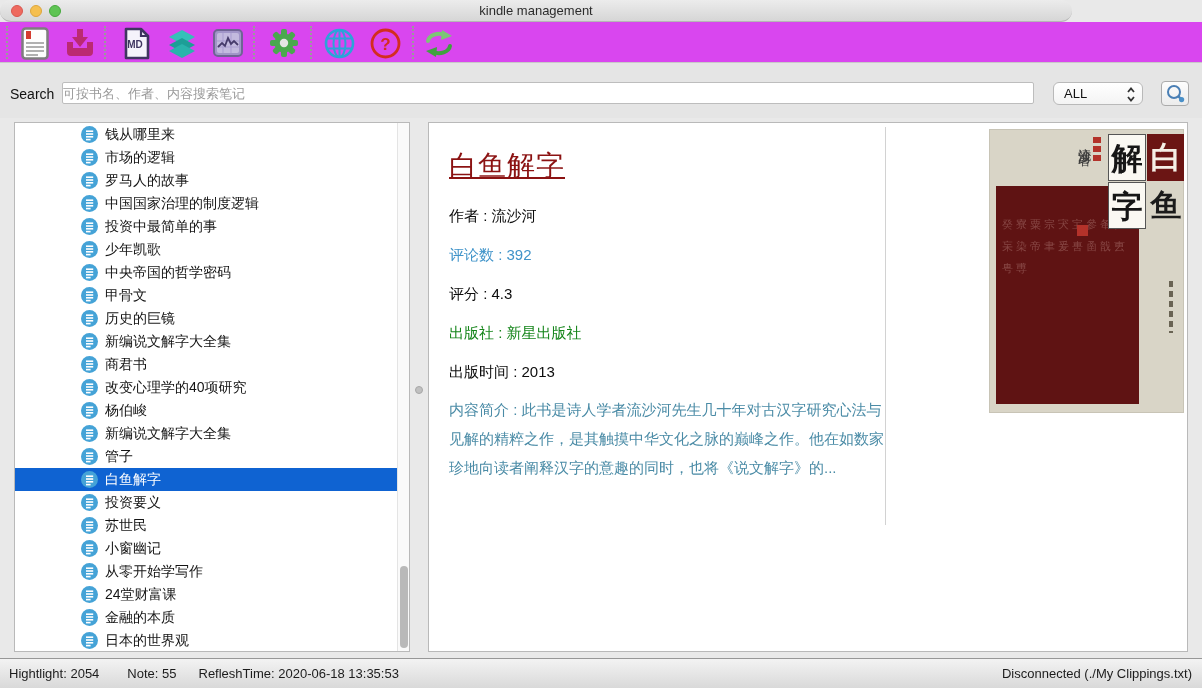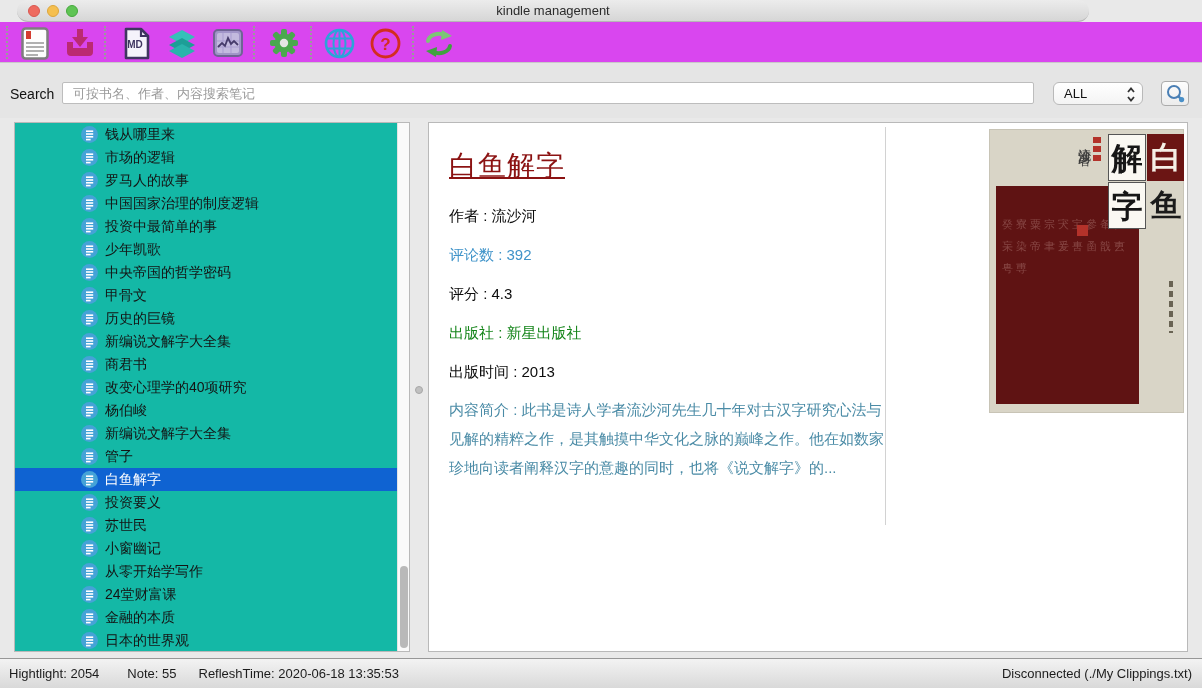--- a/index.html
+++ b/index.html
@@ -4,21 +4,21 @@
 <style>
   * { margin:0; padding:0; box-sizing:border-box; }
   html,body { width:1202px; height:688px; }
   body {
     font-family:"Liberation Sans","DejaVu Sans",sans-serif;
     background:#e9e9e9; position:relative; overflow:hidden;
     -webkit-font-smoothing:antialiased;
   }
   
   .titlebar {
-    position:absolute; left:17px; top:0; width:1072px; height:22px;
+    position:absolute; left:0; top:0; width:1072px; height:22px;
     background:linear-gradient(#ececec,#d6d6d6);
     border-bottom:1px solid #b6b6b6;
     border-radius:11px;
   }
   .titlebar .title {
     position:absolute; left:0; right:0; top:3px; text-align:center;
     font-size:13px; color:#2c2c2c;
   }
   .tl { position:absolute; top:5px; width:12px; height:12px; border-radius:50%; }
   .tl.red    { left:11px; background:#ee6a5f; border:0.5px solid #d95750; }
@@ -35,42 +35,42 @@
     display:flex; align-items:center; justify-content:center;
     background:transparent; border:none; cursor:default;
   }
   
   .searchrow { position:absolute; left:0; top:63px; width:1202px; height:55px; background:#e5e5e5; }
   .search-label { position:absolute; left:10px; top:86px; font-size:14px; color:#111; }
   .search-label { top:23px; }
   .search-input {
     position:absolute; left:62px; top:19px; width:972px; height:22px;
     border:1px solid #bdbdbd; border-radius:2px; background:#fff;
-    font-size:13px; padding:0 10px; color:#222; outline:none;
+    font-size:13px; padding:0 0; color:#222; outline:none;
     font-family:"Liberation Sans","DejaVu Sans",sans-serif;
   }
   .search-input::placeholder { color:#9a9a9a; }
   .filter-select {
     position:absolute; left:1053px; top:19px; width:90px; height:23px;
     background:linear-gradient(#ffffff,#f4f4f4);
     border:1px solid #b9b9b9; border-radius:6px;
     display:flex; align-items:center; font-size:13px; color:#111;
     padding-left:10px;
   }
   .filter-select .chev { position:absolute; right:6px; top:3px; }
   .search-btn {
     position:absolute; left:1161px; top:18px; width:28px; height:25px;
     background:linear-gradient(#fdfdfd,#ececec);
     border:1px solid #ababab; border-radius:4px;
     display:flex; align-items:center; justify-content:center;
   }
   
   .left-panel {
     position:absolute; left:14px; top:122px; width:396px; height:530px;
-    background:#14b8a6; border:1px solid #b9b9b9; overflow:hidden;
+    background:#ffffff; border:1px solid #b9b9b9; overflow:hidden;
   }
   .book-list { position:absolute; left:0; top:0; right:12px; }
   .book-row { height:23px; display:flex; align-items:center; padding-left:66px; font-size:14px; color:#141414; }
   .book-row .book-ic { width:17px; height:17px; margin-right:7px; flex:0 0 auto; display:flex; }
   .book-row.selected { background:#0f63d2; color:#ffffff; }
   .vscroll {
     position:absolute; right:0; top:0; width:12px; height:528px;
     background:#fafafa; border-left:1px solid #e4e4e4;
   }
   .vthumb { position:absolute; left:2px; top:443px; width:8px; height:82px; background:#b9b9b9; border-radius:4px; }

